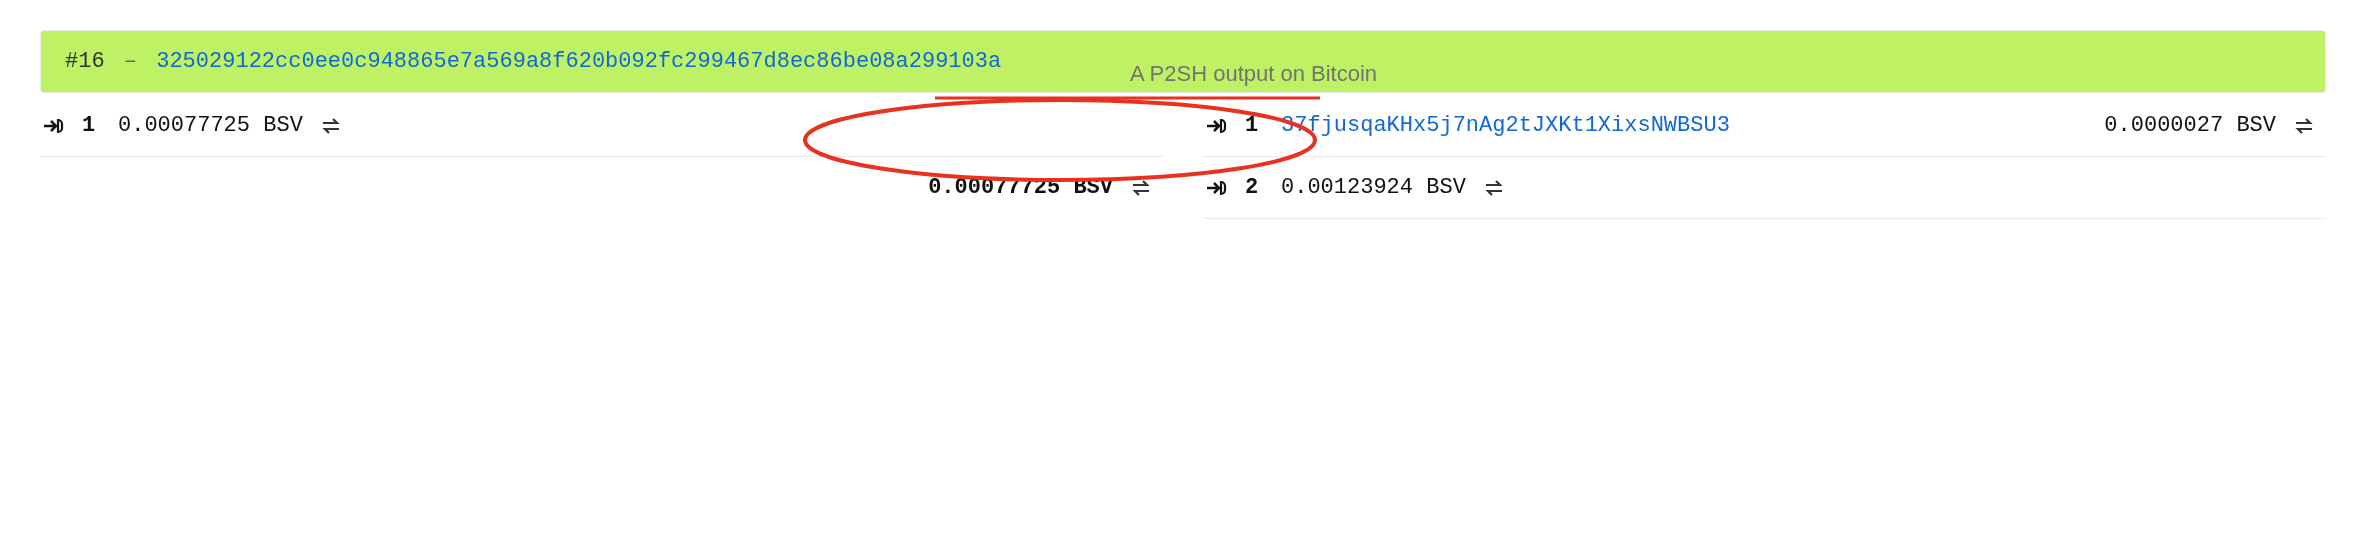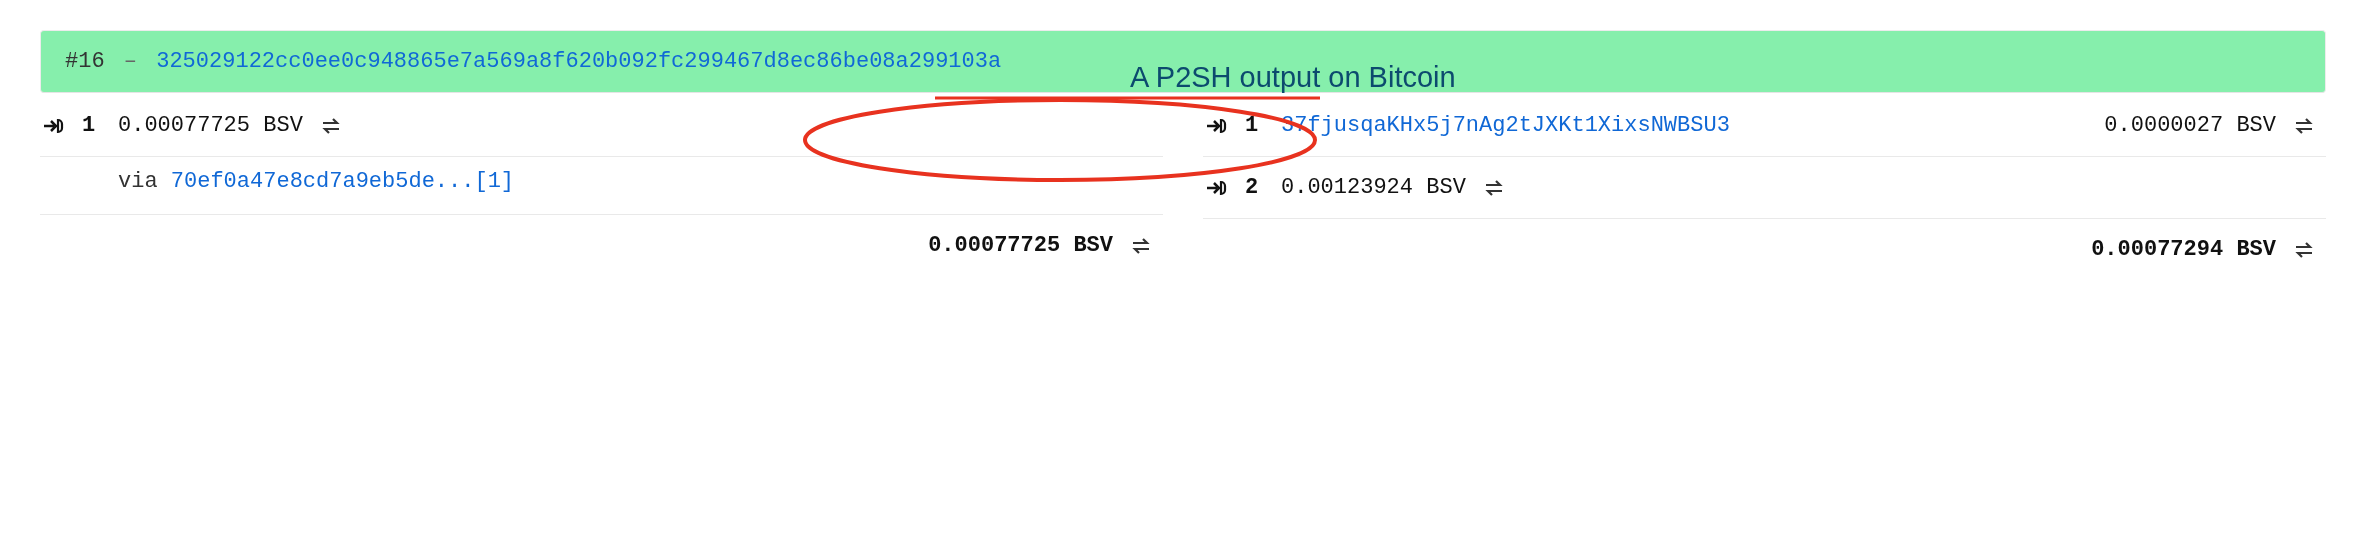--- a/index.html
+++ b/index.html
@@ -10,21 +10,21 @@
     color: #111;
     background: #fff;
   }
   .page {
     position: relative;
     width: 2366px;
     min-height: 552px;
     padding: 30px 40px 30px 40px;
   }
   .tx-header {
-    background: #86efac;
+    background: #bef264;
     border: 1px solid #ececec;
     border-radius: 4px;
     padding: 18px 24px;
     margin-bottom: 2px;
     border-bottom: 1px solid #e5e5e5;
   }
   .tx-header .idx { color: #333; }
   .tx-header .dash { color: #666; margin: 0 6px 0 6px; }
   a.hashlink, a.addr, a.via-link {
     color: #1068d6;
@@ -100,23 +100,23 @@
     color: #333;
     font-size: 20px;
   }
 
   
   .annot-wrap {
     position: absolute;
     pointer-events: none;
   }
   .annot-label {
-    color: #0c4a6e;
+    color: #737373;
     font-family: -apple-system, BlinkMacSystemFont, "Segoe UI", sans-serif;
-    font-size: 29px;
+    font-size: 22px;
     white-space: nowrap;
   }
 </style>
 </head>
 <body>
 
 <div class="page">
 
   <div class="tx-header">
     <span class="idx">#16</span>
@@ -135,24 +135,20 @@
             </svg>
         </span>
         <span class="num">1</span>
         <span class="amount">0.00077725 BSV</span>
         <span class="swap">
           <svg width="20" height="18" viewBox="0 0 20 18">
               <path d="M2 6h14l-4-4M18 12H4l4 4" stroke="#333" stroke-width="2.2" fill="none"></path>
             </svg>
         </span>
       </div>
-      <div class="via-row">
-        <span>via</span>
-        <a href="#" class="via-link">70ef0a47e8cd7a9eb5de...[1]</a>
-      </div>
 
       <div class="totals">
         <span class="amount">0.00077725 BSV</span>
         <span class="swap">
           <svg width="20" height="18" viewBox="0 0 20 18">
               <path d="M2 6h14l-4-4M18 12H4l4 4" stroke="#333" stroke-width="2.2" fill="none"></path>
             </svg>
         </span>
       </div>
     </div>
@@ -186,28 +182,20 @@
         </span>
         <span class="num">2</span>
         <span class="amount">0.00123924 BSV</span>
         <span class="swap">
           <svg width="20" height="18" viewBox="0 0 20 18">
               <path d="M2 6h14l-4-4M18 12H4l4 4" stroke="#333" stroke-width="2.2" fill="none"></path>
             </svg>
         </span>
       </div>
 
-      <div class="totals">
-        <span class="amount">0.00077294 BSV</span>
-        <span class="swap">
-          <svg width="20" height="18" viewBox="0 0 20 18">
-              <path d="M2 6h14l-4-4M18 12H4l4 4" stroke="#333" stroke-width="2.2" fill="none"></path>
-            </svg>
-        </span>
-      </div>
     </div>
   </div>
 
   <div class="annot-wrap" style="left:1190px; top:55px;">
     <svg width="520" height="120" viewBox="0 0 520 120" style="position:absolute; left:-390px; top:35px;">
       <ellipse cx="260" cy="50" rx="255" ry="40" stroke="#e8321f" stroke-width="4" fill="none"></ellipse>
       <line x1="135" y1="8" x2="520" y2="8" stroke="#e8321f" stroke-width="3"></line>
     </svg>
     <div class="annot-label" style="position:absolute; left:-60px; top:6px;">A P2SH output on Bitcoin</div>
   </div>

